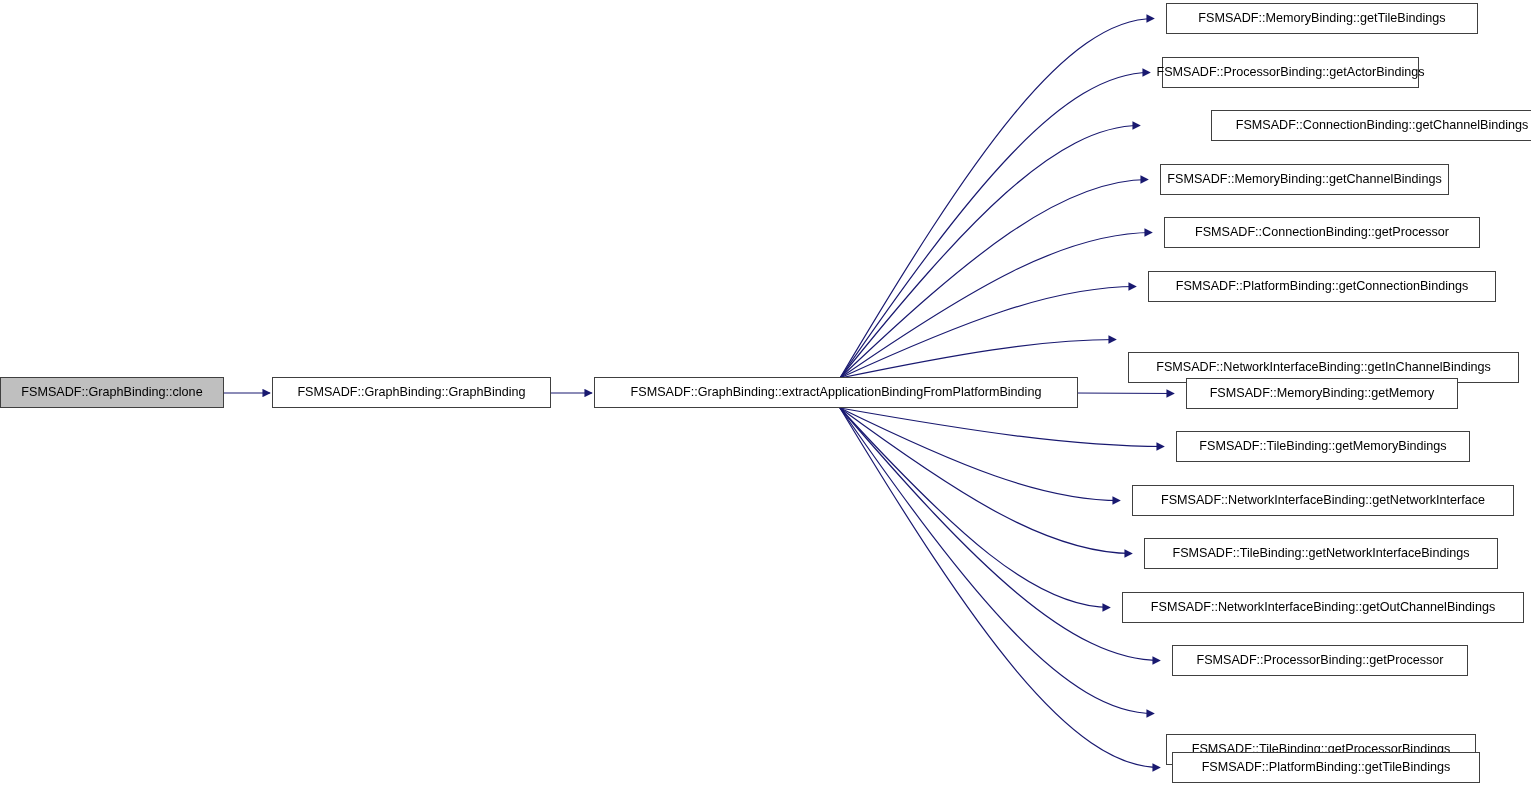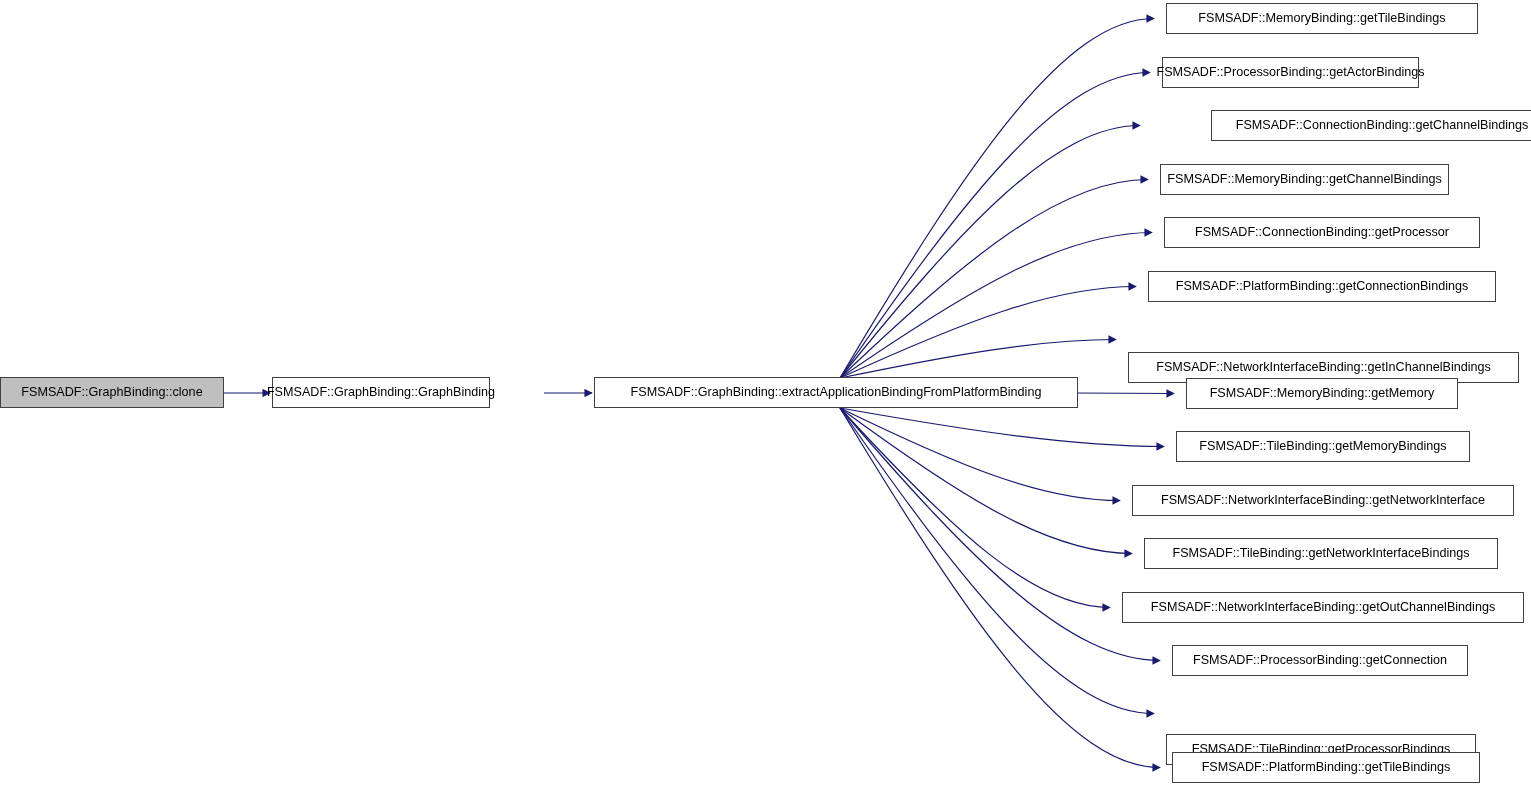--- a/index.html
+++ b/index.html
@@ -77,21 +77,21 @@
         <path d="M 840 408 C 953.4 531.69, 1034.4 607.5, 1110 607.5" fill="none" stroke="#191970" stroke-width="1.2" marker-end="url(#arrow)"></path>
         <path d="M 840 408 C 974.4 564.55, 1070.4 660.5, 1160 660.5" fill="none" stroke="#191970" stroke-width="1.2" marker-end="url(#arrow)"></path>
         <path d="M 840 408 C 971.88 597.41, 1066.08 713.5, 1154 713.5" fill="none" stroke="#191970" stroke-width="1.2" marker-end="url(#arrow)"></path>
         <path d="M 840 408 C 974.4 630.89, 1070.4 767.5, 1160 767.5" fill="none" stroke="#191970" stroke-width="1.2" marker-end="url(#arrow)"></path>
       </g>
   </svg>
   <div id="nodes">
       <div class="node highlight" style="left: 0px; top: 377px; width: 224px;">
         <span class="node-label">FSMSADF::GraphBinding::clone</span>
       </div>
-      <div class="node" style="left: 272px; top: 377px; width: 218px;">
+      <div class="node" style="left: 272px; top: 377px; width: 279px;">
         <span class="node-label">FSMSADF::GraphBinding::GraphBinding</span>
       </div>
       <div class="node" style="left: 594px; top: 377px; width: 484px;">
         <span class="node-label">FSMSADF::GraphBinding::extractApplicationBindingFromPlatformBinding</span>
       </div>
       <div class="node" style="left: 1166px; top: 3px; width: 312px;">
         <span class="node-label">FSMSADF::MemoryBinding::getTileBindings</span>
       </div>
       <div class="node" style="left: 1162px; top: 57px; width: 257px;">
         <span class="node-label">FSMSADF::ProcessorBinding::getActorBindings</span>
@@ -120,21 +120,21 @@
       <div class="node" style="left: 1132px; top: 485px; width: 382px;">
         <span class="node-label">FSMSADF::NetworkInterfaceBinding::getNetworkInterface</span>
       </div>
       <div class="node" style="left: 1144px; top: 538px; width: 354px;">
         <span class="node-label">FSMSADF::TileBinding::getNetworkInterfaceBindings</span>
       </div>
       <div class="node" style="left: 1122px; top: 592px; width: 402px;">
         <span class="node-label">FSMSADF::NetworkInterfaceBinding::getOutChannelBindings</span>
       </div>
       <div class="node" style="left: 1172px; top: 645px; width: 296px;">
-        <span class="node-label">FSMSADF::ProcessorBinding::getConnection</span>
+        <span class="node-label">FSMSADF::ProcessorBinding::getProcessor</span>
       </div>
       <div class="node" style="left: 1166px; top: 698px; width: 310px; margin-top: 36px;">
         <span class="node-label">FSMSADF::TileBinding::getProcessorBindings</span>
       </div>
       <div class="node" style="left: 1172px; top: 752px; width: 308px;">
         <span class="node-label">FSMSADF::PlatformBinding::getTileBindings</span>
       </div>
     </div>
 </div>
 

